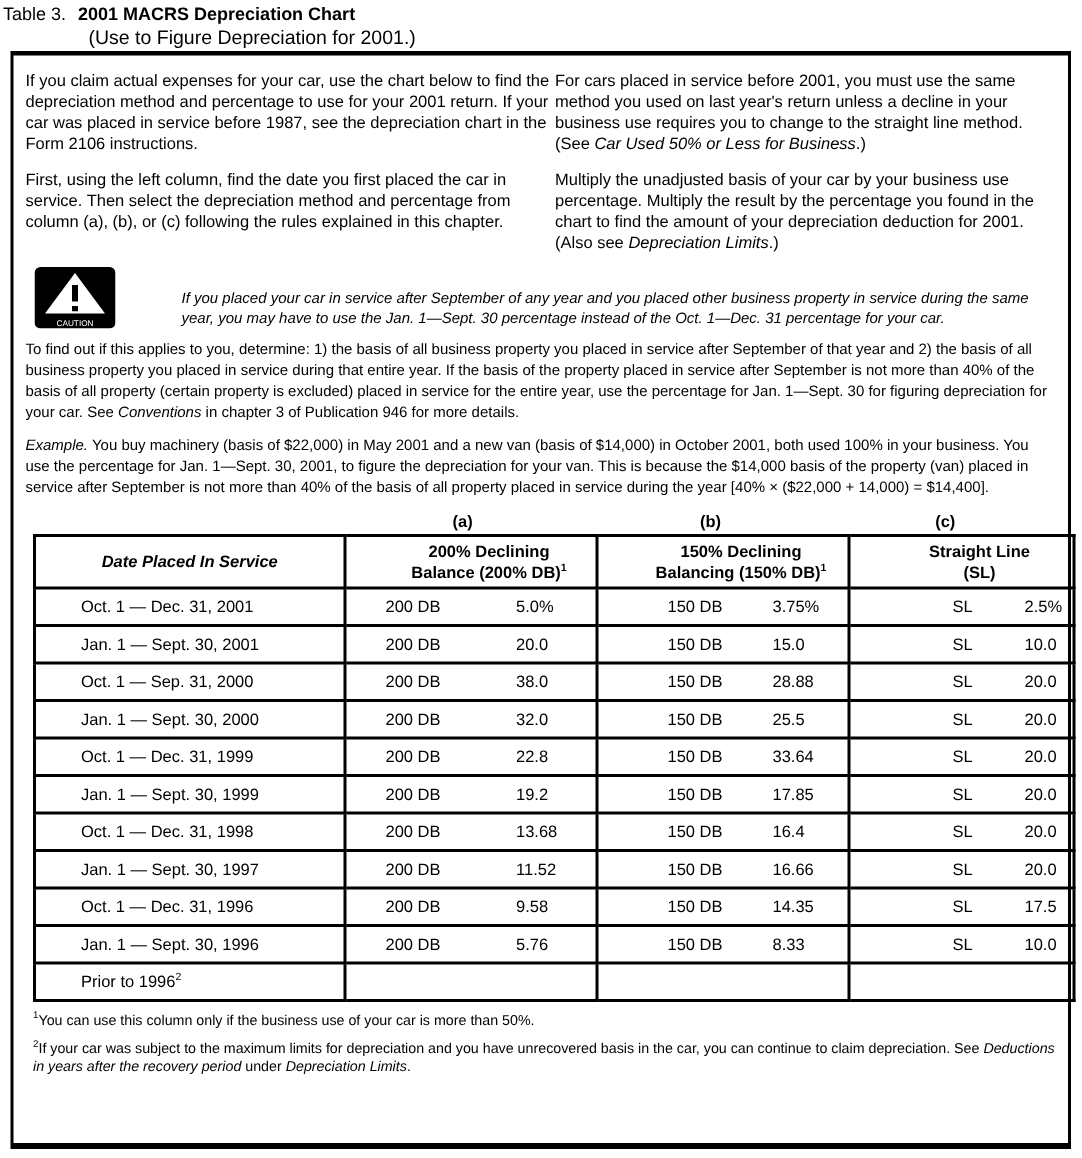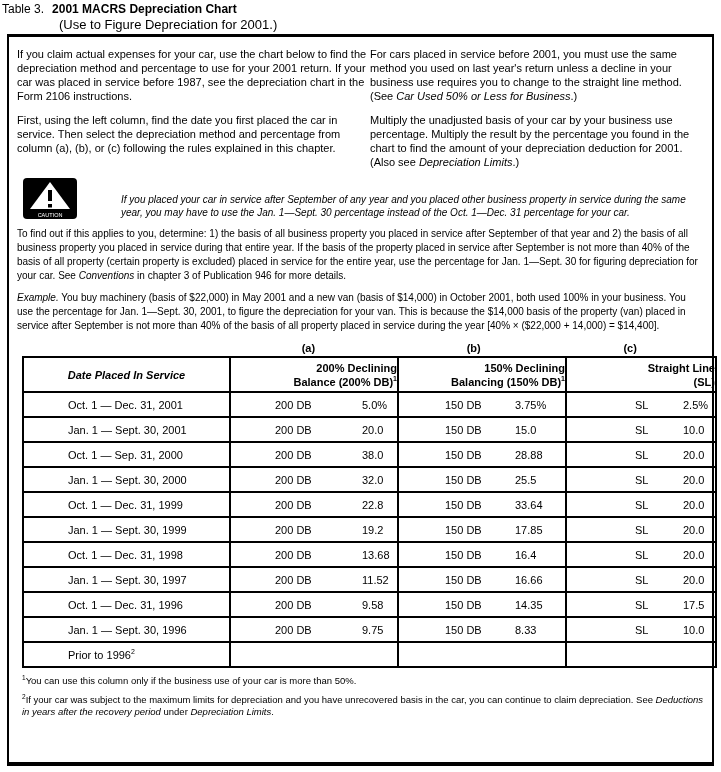--- a/index.html
+++ b/index.html
@@ -43,27 +43,27 @@
   .col-letters .la { width:168px; }
   .col-letters .lb { width:168px; }
   .col-letters .lc { width:150px; }
 
   table.dep {
     border-collapse:collapse; margin-left:5px; margin-top:2px;
     width:693px; table-layout:fixed; font-size:11px;
   }
   table.dep th, table.dep td { border:2px solid #000; }
   table.dep th {
-    font-weight:bold; text-align:right; height:35px;
+    font-weight:bold; text-align:center; height:35px;
     padding-left:24px; line-height:14px; vertical-align:middle; font-size:11px;
   }
   table.dep th.h-date { text-align:center; padding-left:0;font-style:italic; }
   table.dep td { height:25px; vertical-align:middle; }
-  td.date { padding-left:44px; }
-  td.ma { padding-left:44px; }
+  td.date { padding-left:30px; }
+  td.ma { padding-left:26px; }
   td.mb { padding-left:46px; }
   td.mc { padding-left:68px; }
   td .m { display:inline-block; }
   td.ma .m { width:87px; }
   td.mb .m { width:70px; }
   td.mc .m { width:48px; }
   sup { font-size:7px; vertical-align:super; line-height:0; }
 
   .footnotes { margin-left:5px; margin-top:7px; font-size:9.5px; line-height:12px; }
   .footnotes .fn { margin-bottom:7px; }
@@ -179,21 +179,21 @@
           <td class="mc"><span class="m">SL</span><span class="v">20.0</span></td>
         </tr>
         <tr>
           <td class="date">Oct. 1 — Dec. 31, 1996</td>
           <td class="ma"><span class="m">200 DB</span><span class="v">9.58</span></td>
           <td class="mb"><span class="m">150 DB</span><span class="v">14.35</span></td>
           <td class="mc"><span class="m">SL</span><span class="v">17.5</span></td>
         </tr>
         <tr>
           <td class="date">Jan. 1 — Sept. 30, 1996</td>
-          <td class="ma"><span class="m">200 DB</span><span class="v">9.75</span></td>
+          <td class="ma"><span class="m">200 DB</span><span class="v">5.76</span></td>
           <td class="mb"><span class="m">150 DB</span><span class="v">8.33</span></td>
           <td class="mc"><span class="m">SL</span><span class="v">10.0</span></td>
         </tr>
         <tr>
           <td class="date">Prior to 1996<sup>2</sup></td>
           <td class="ma"><span class="m"></span><span class="v"></span></td>
           <td class="mb"><span class="m"></span><span class="v"></span></td>
           <td class="mc"><span class="m"></span><span class="v"></span></td>
         </tr>
       </tbody>

